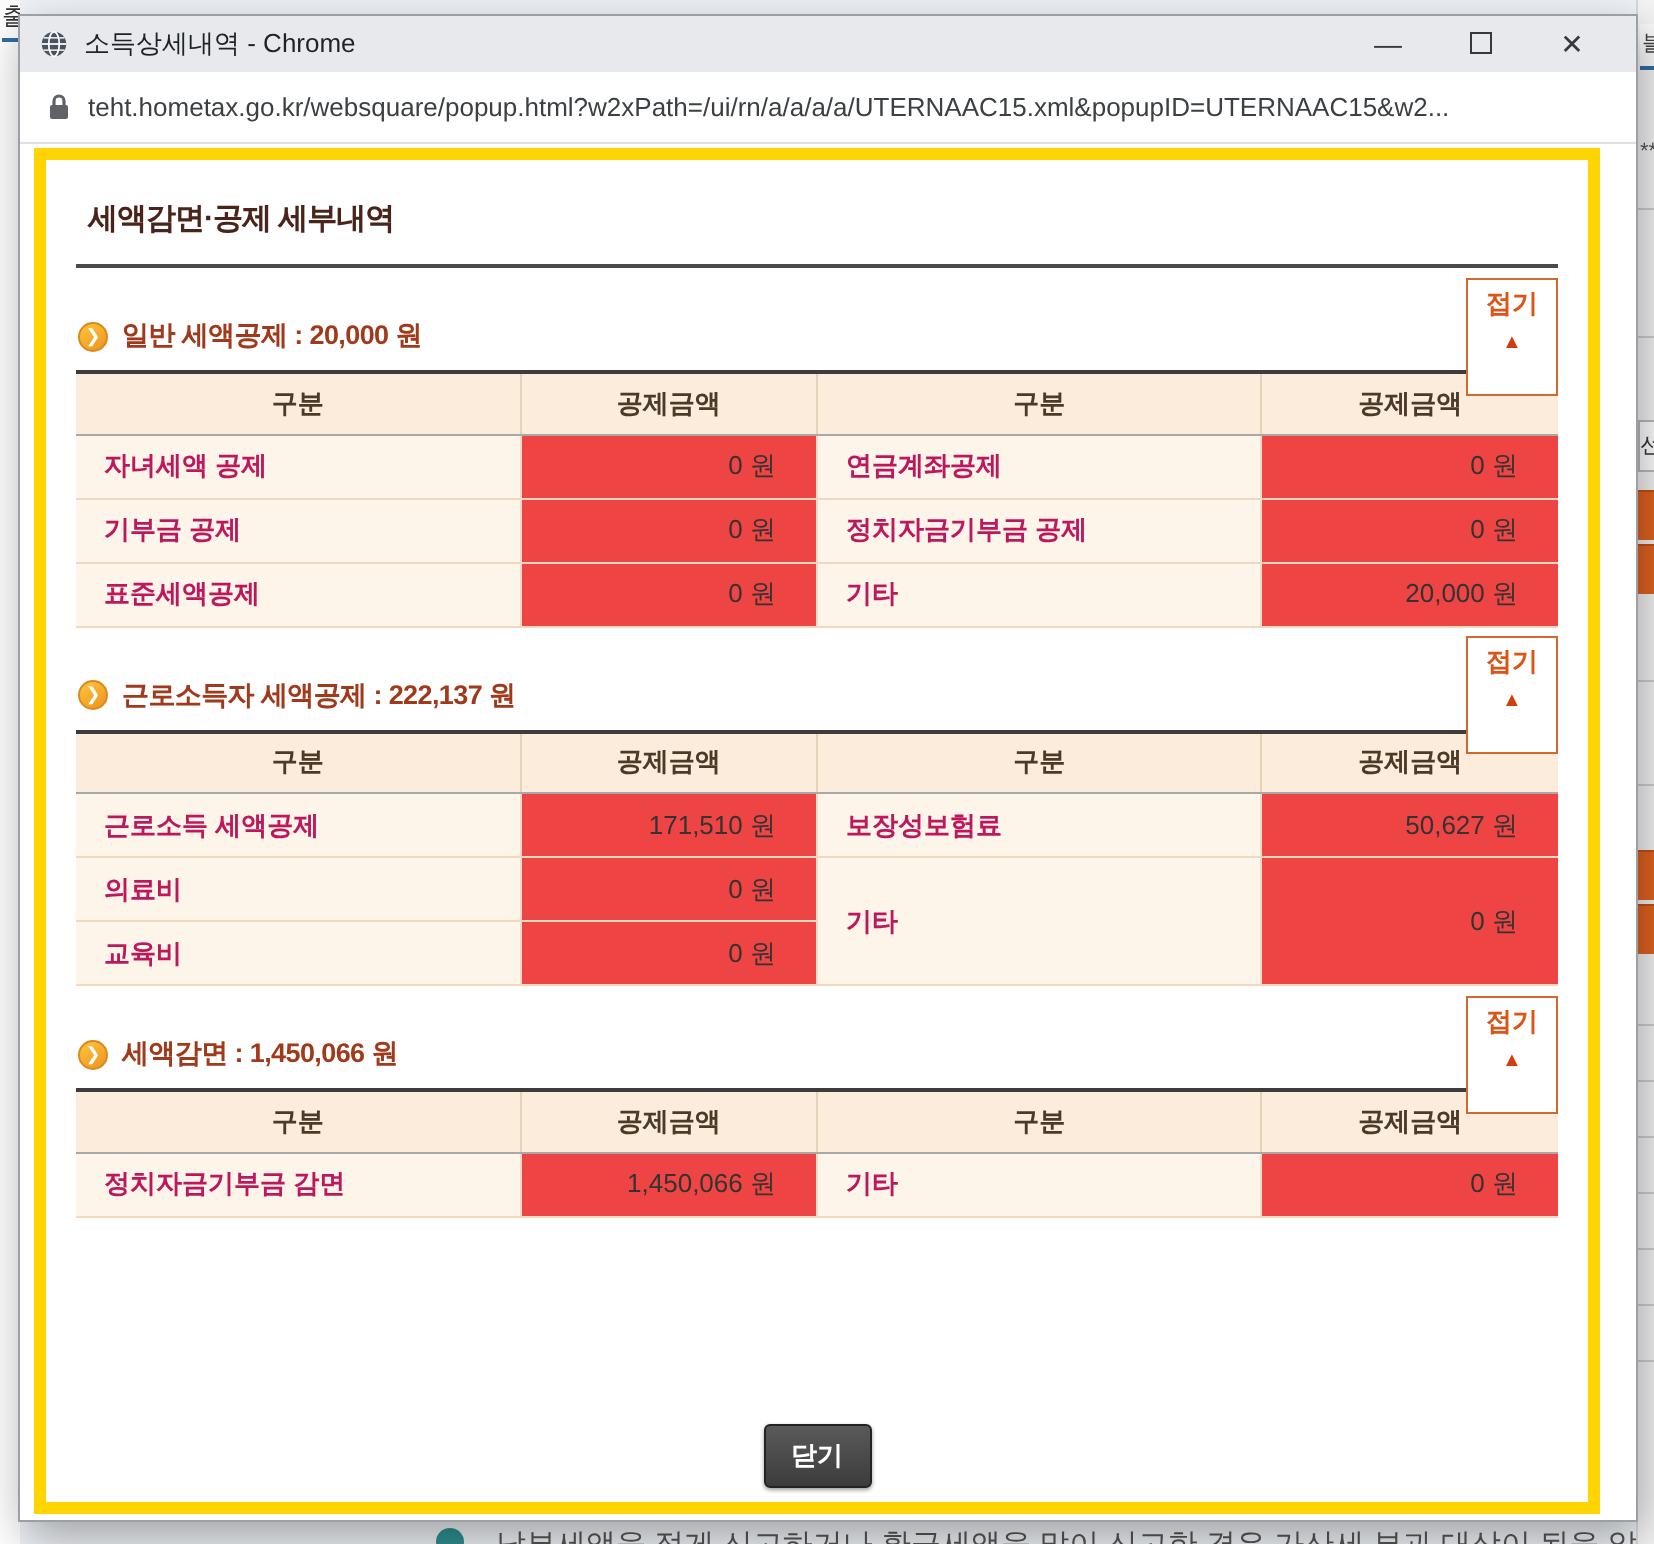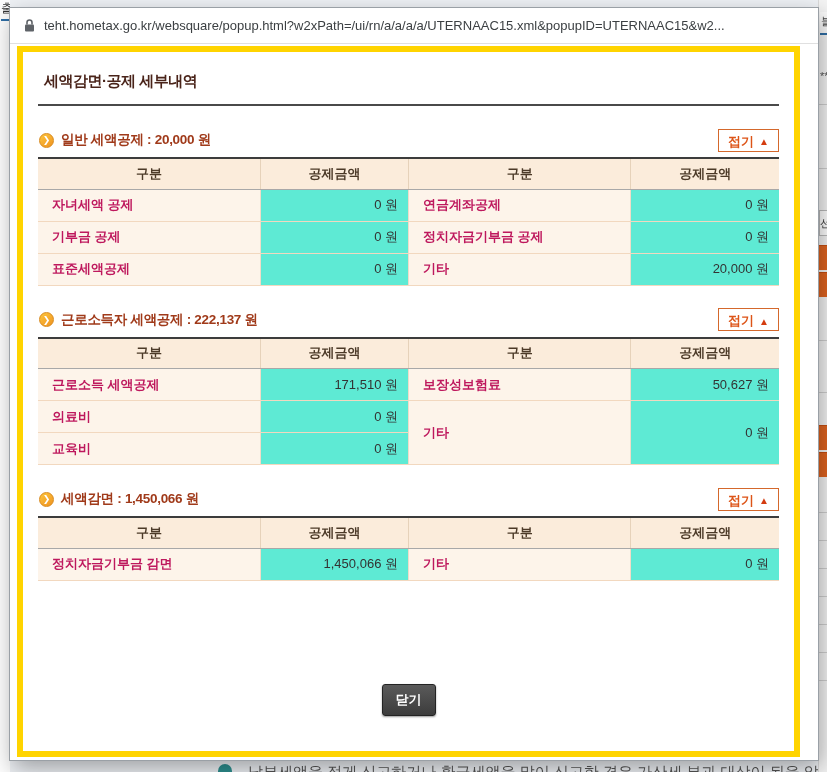--- a/index.html
+++ b/index.html
@@ -39,31 +39,31 @@
   .viewport { flex:1 1 auto; position:relative; background:#fff; overflow:hidden; }
   .frame { position:absolute; left:7px; right:18px; top:2px; bottom:3px; border:6px solid #ffd400; background:#fff; padding:20px 15px 0 15px; overflow:hidden; }
   .page-title { font-size:15px; font-weight:bold; color:#4a241a; letter-spacing:-0.5px; padding-left:6px; }
   .title-rule { height:2px; background:#4a4a4a; margin-top:13px; }
 
   
   .sec { margin-top:21px; }
   .sec-head { display:flex; align-items:center; position:relative; height:26px; }
   .bullet { width:15px; height:15px; border-radius:50%; background:linear-gradient(145deg,#fdc63d,#ef9220); border:1px solid #d98a1d; color:#fff; font-size:9px; font-weight:bold; display:inline-flex; align-items:center; justify-content:center; margin:0 7px 0 1px; flex:0 0 auto; }
   .sec-title { font-size:13.5px; font-weight:bold; color:#a03a1a; letter-spacing:-0.3px; flex:1 1 auto; }
-  .collapse-btn { background:#fff; border:1px solid #d4682c; color:#dd5417; font-weight:bold; font-size:13px; padding:3px 9px 0 9px; cursor:pointer; display:inline-flex; align-items:center; gap:5px; font-family:inherit; }
+  .collapse-btn { background:#fff; border:1px solid #d4682c; color:#dd5417; font-weight:bold; font-size:13px; padding:3px 9px 20px 9px; cursor:pointer; display:inline-flex; align-items:center; gap:5px; font-family:inherit;flex-direction:column; }
   .collapse-btn .tri { font-size:10px; color:#d43c10; }
   .sec-table { width:100%; border-collapse:collapse; border-top:2px solid #3c3c3c; margin-top:4px; table-layout:fixed; }
   .sec-table col.c-label { width:30%; }
   .sec-table col.c-value { width:20%; }
   .sec-table th { background:#fbecdb; color:#4c3a28; font-size:13px; font-weight:bold; text-align:center; height:31px; border-bottom:1px solid #a8a8a8; border-left:1px solid #e6d2ba;margin-top:48px; }
   .sec-table th:first-child { border-left:none; }
   .sec-table td { font-size:13px; height:32px; border-bottom:1px solid #f2d8bf; border-left:1px solid #f0dcc8; }
   .sec-table td:first-child { border-left:none; }
   .sec-table td.label { background:#fdf4ea; color:#be185d; font-weight:bold; text-align:left; padding-left:14px; }
-  .sec-table td.value { background:#5eead4; color:#333; text-align:right; padding-right:10px; }
+  .sec-table td.value { background:#ef4444; color:#333; text-align:right; padding-right:20px; }
 
   .close-row { text-align:center; margin-top:103px; }
   .close-btn { background:linear-gradient(#5a5a5a,#3c3c3c); border:1px solid #232323; color:#fff; font-size:13px; font-weight:bold; padding:6px 13px; border-radius:3px; cursor:pointer; box-shadow:0 1px 2px rgba(0,0,0,.4); font-family:Liberation Mono, monospace; }
 </style>
 </head>
 <body>
 
 <div class="screen">
 
   <div class="bg-left">
@@ -91,20 +91,35 @@
     <div class="hline" style="top:680px"></div>
   </div>
 
   <div class="bg-bottom">
     <span class="teal-dot"></span>
     <span class="bg-bottom-text">납부세액을 적게 신고하거나 환급세액을 많이 신고한 경우 가산세 부과 대상이 됨을 알고 있습니다.</span>
   </div>
 
   <div class="chrome-window">
 
+    <div class="titlebar">
+      <svg class="globe" viewBox="0 0 16 16">
+        <circle cx="8" cy="8" r="7" fill="#4a5360"></circle>
+        <ellipse cx="8" cy="8" rx="3" ry="7" fill="none" stroke="#fff" stroke-width="1"></ellipse>
+        <line x1="1" y1="8" x2="15" y2="8" stroke="#fff" stroke-width="1"></line>
+        <line x1="2" y1="4.5" x2="14" y2="4.5" stroke="#fff" stroke-width="0.8"></line>
+        <line x1="2" y1="11.5" x2="14" y2="11.5" stroke="#fff" stroke-width="0.8"></line>
+      </svg>
+      <span class="win-title">소득상세내역 - Chrome</span>
+      <div class="win-controls">
+        <span class="wc">—</span>
+        <span class="wc"><span class="wc-box"></span></span>
+        <span class="wc">✕</span>
+      </div>
+    </div>
 
     <div class="urlbar">
       <svg class="lock" viewBox="0 0 11 13">
         <rect x="1" y="5.5" width="9" height="7" rx="1" fill="#5f6368"></rect>
         <path d="M3 5.5 V3.5 a2.5 2.5 0 0 1 5 0 V5.5" fill="none" stroke="#5f6368" stroke-width="1.6"></path>
       </svg>
       <span class="url-text">teht.hometax.go.kr/websquare/popup.html?w2xPath=/ui/rn/a/a/a/a/UTERNAAC15.xml&amp;popupID=UTERNAAC15&amp;w2...</span>
     </div>
 
     <div class="viewport">

